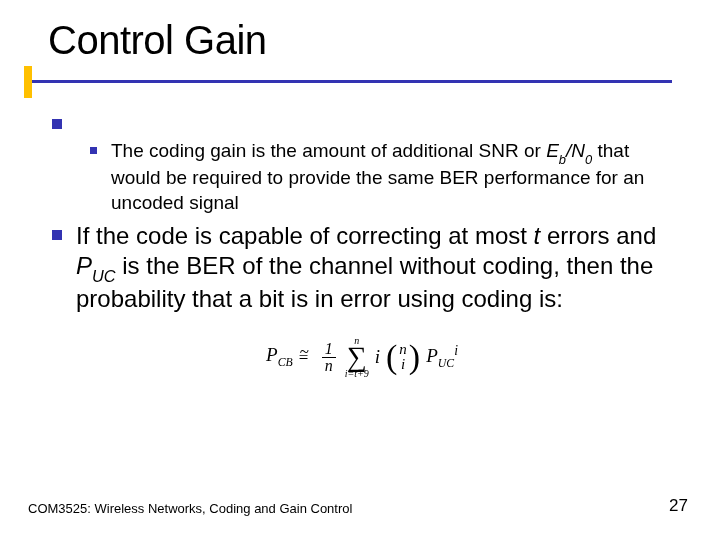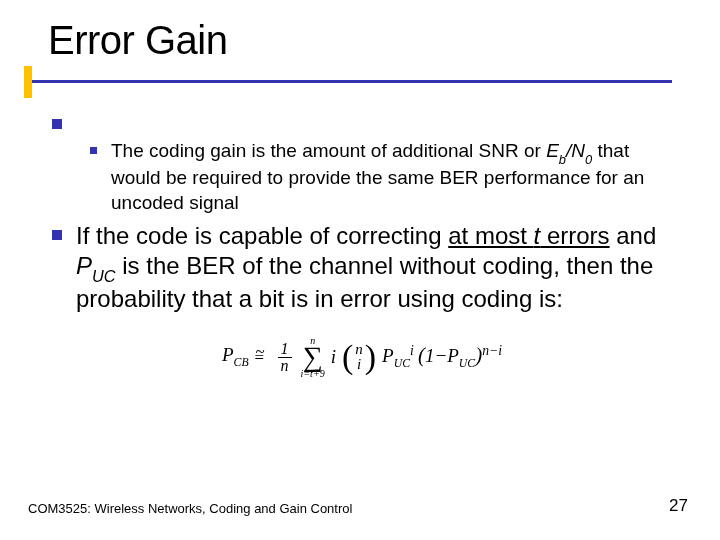--- a/index.html
+++ b/index.html
@@ -70,21 +70,21 @@
     margin-left: 38px;
     margin-top: 10px;
   }
   .lvl2-text {
     font-size: 19px;
     line-height: 1.28;
     color: #000;
   }
   .italic { font-style: italic; }
   .sub { font-size: 0.68em; font-style: italic; vertical-align: sub; position: relative; top: 0.15em; }
-  .u { text-decoration: underline; }
+  .u { }
   .formula-wrap {
     width: 100%;
     text-align: center;
     margin-top: 22px;
   }
   .formula {
     display: inline-flex;
     align-items: center;
     gap: 4px;
     font-family: 'Times New Roman', Times, serif;
@@ -180,21 +180,21 @@
     bottom: 24px;
     font-size: 17px;
     color: #000;
   }
 </style>
 </head>
 <body>
 
 <div class="accent-bar"></div>
 <div class="title-area">
-  <div class="title">Error Gain</div>
+  <div class="title">Control Gain</div>
 </div>
 <div class="underline"></div>
 
 <div class="content">
 
   <div class="bullet-row">
     <div class="bullet-sq"></div>
   </div>
 
   <div class="lvl2">
@@ -234,22 +234,19 @@
         <span class="paren">(</span>
         <span class="stack">
           <span>n</span>
           <span>i</span>
         </span>
         <span class="paren">)</span>
       </span>
       <span class="term">
         <span>P</span><span class="ssub">UC</span><span class="ssup">i</span>
       </span>
-      <span class="term">
-        <span class="paren-lg">(</span><span>1</span><span>−</span><span>P</span><span class="ssub">UC</span><span class="paren-lg">)</span><span class="ssup"><span>n</span><span>−</span><span>i</span></span>
-      </span>
     </div>
   </div>
 
 </div>
 
 <div class="footer">COM3525: Wireless Networks, Coding and Gain Control</div>
 <div class="pagenum">27</div>
 
 </body></html>

